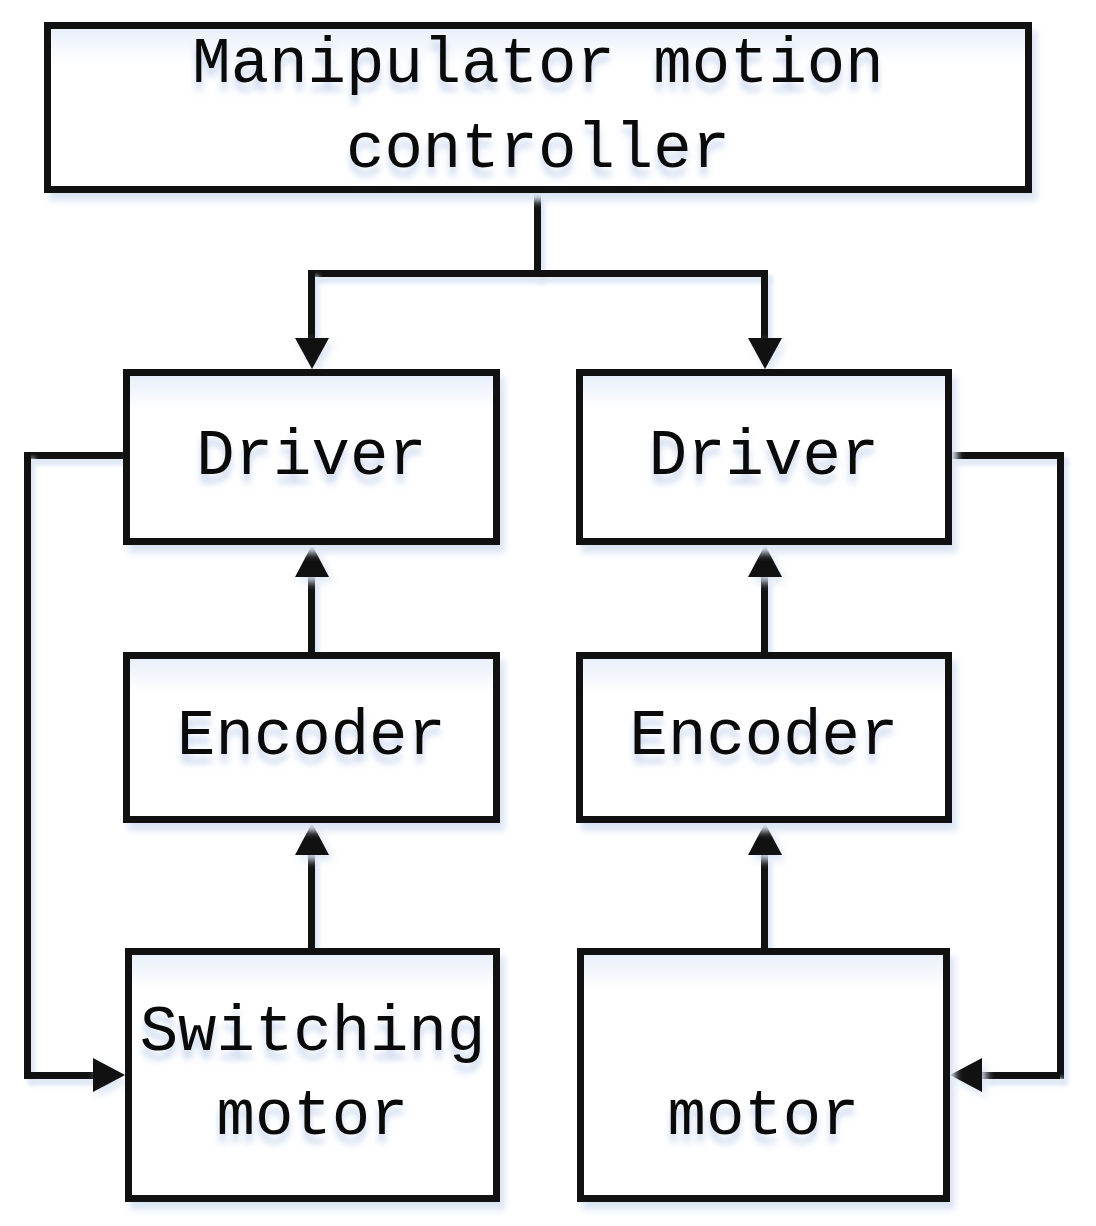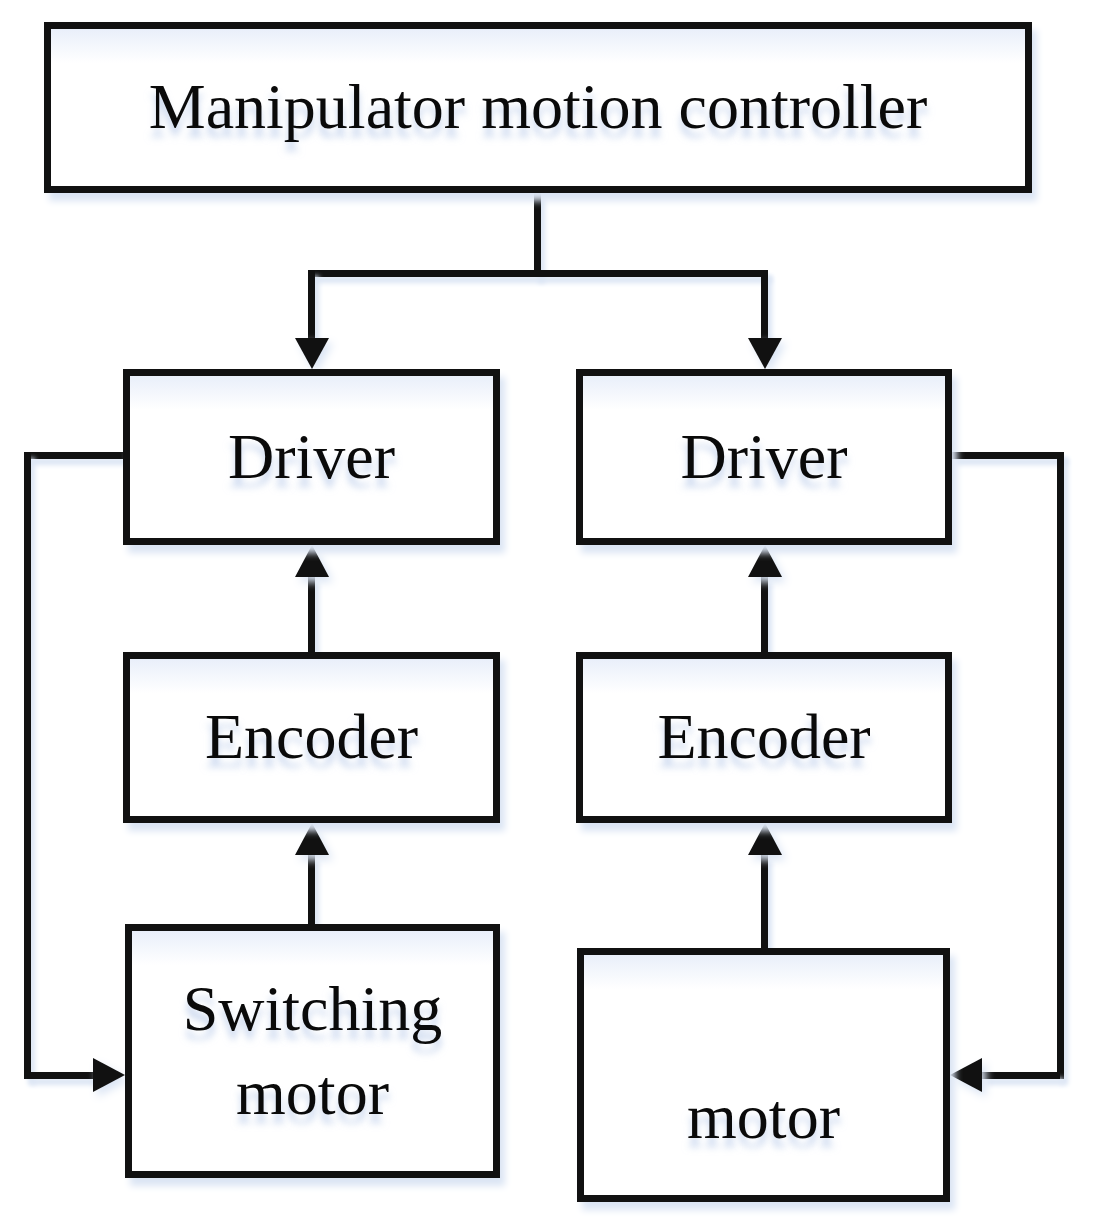--- a/index.html
+++ b/index.html
@@ -21,28 +21,28 @@
     background: linear-gradient(180deg, #e9effa 0px, #ffffff 34px);
     box-shadow: 5px 8px 7px var(--glow, #dbe5f4);
     display: flex;
     align-items: center;
     justify-content: center;
     text-align: center;
     color: var(--text, #0a0a0a);
     font-size: 64px;
     line-height: 1.32;
   }
-  .label { text-shadow: 0 9px 7px rgba(164, 187, 226, 0.6); }
+  .label { text-shadow: 0 9px 7px rgba(164, 187, 226, 0.6); font-family: Liberation Mono, monospace; }
 
   #controller      { left: 44px;  top: 22px;  width: 988px; height: 171px; }
   #driver-left     { left: 123px; top: 369px; width: 377px; height: 176px; }
   #driver-right    { left: 576px; top: 369px; width: 376px; height: 176px; }
   #encoder-left    { left: 123px; top: 652px; width: 377px; height: 171px; }
   #encoder-right   { left: 576px; top: 652px; width: 376px; height: 171px; }
-  #switching-motor { left: 125px; top: 924px; width: 375px; height: 254px; }
+  #switching-motor { left: 125px; top: 948px; width: 375px; height: 254px; }
   #power-motor     { left: 577px; top: 948px; width: 373px; height: 254px; }
 
   
   .line {
     position: absolute;
     background: var(--line, #111);
     box-shadow: 4px 6px 5px var(--glow, #dbe5f4);
   }
   .stem      { left: 534px;  top: 193px;  width: 7px;   height: 84px;  }
   .branch    { left: 308px;  top: 270px;  width: 460px; height: 7px;   }

